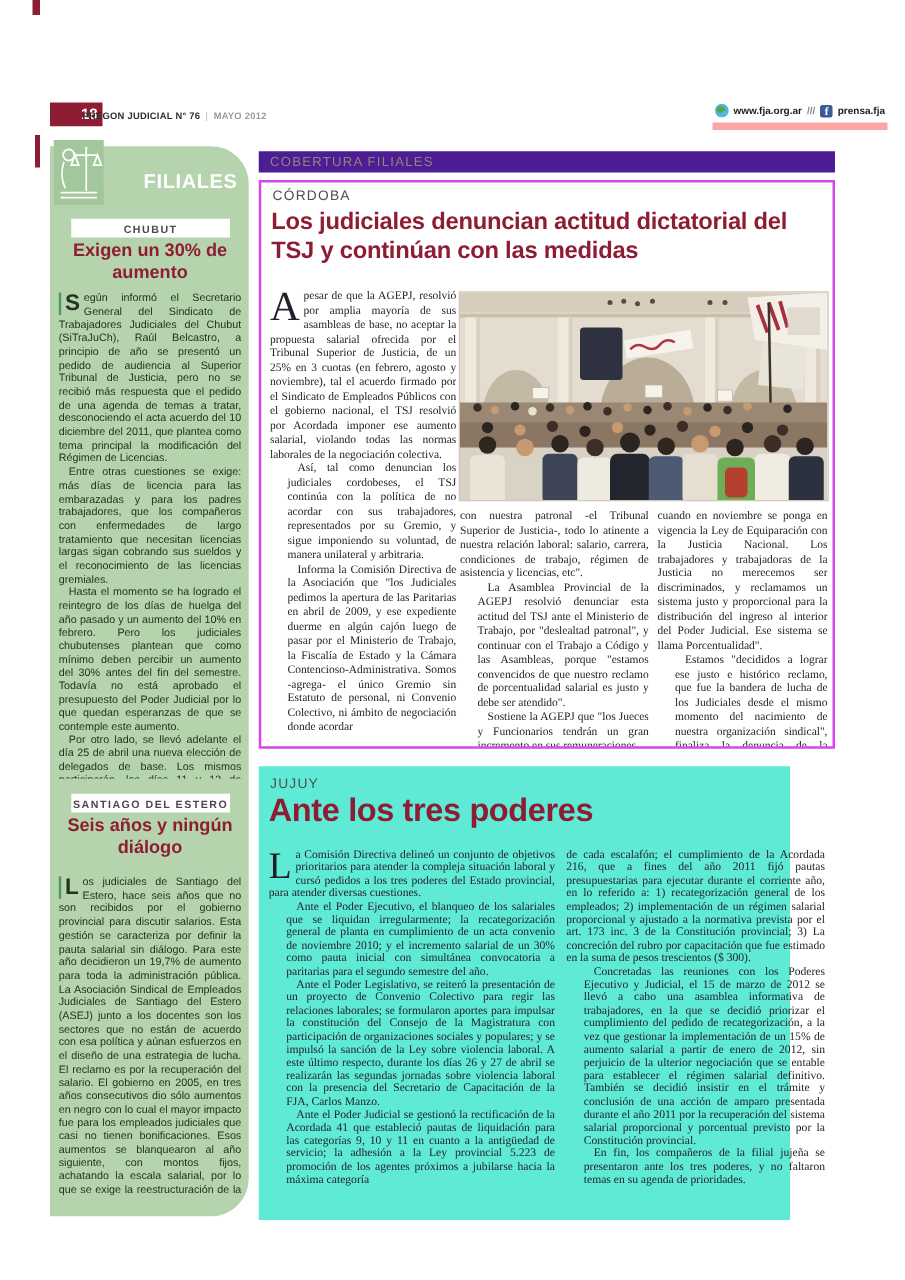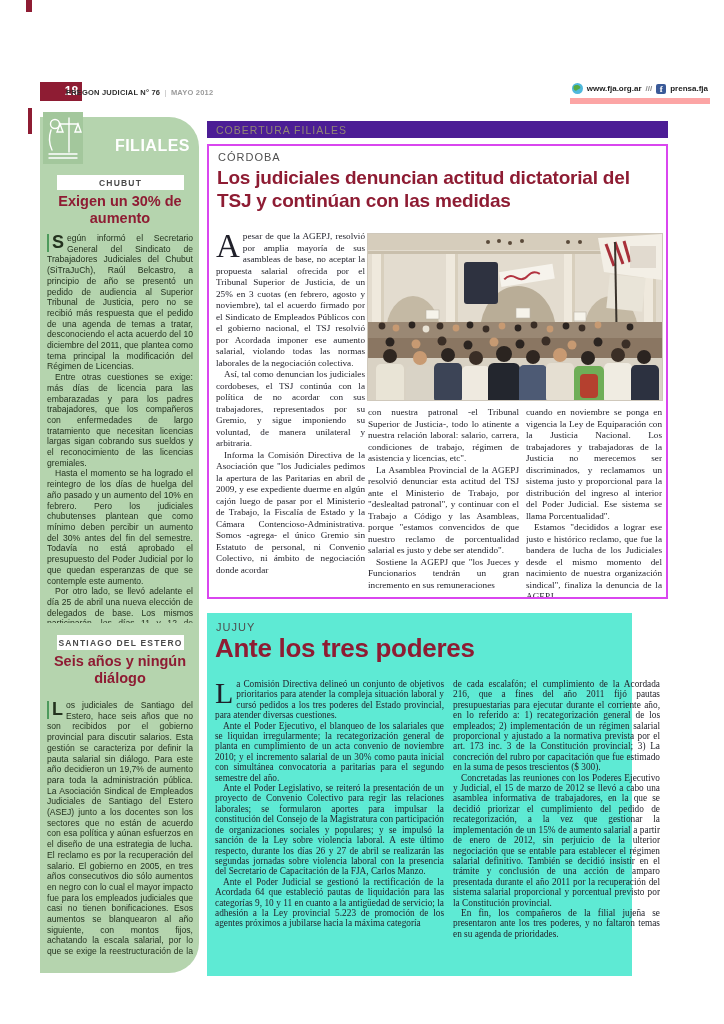--- a/index.html
+++ b/index.html
@@ -45,21 +45,21 @@
   
   .band{left:207px;top:121px;width:461px;height:17px;background:#4c1d95;color:#918675;
         font-size:10.5px;letter-spacing:1px;line-height:18px;padding-left:9px;box-sizing:border-box;}
   .cordoba-box{left:207px;top:144px;width:461px;height:455px;border:2px solid #d946ef;
                box-sizing:border-box;background:#fff;}
   .region-lbl{font-size:11px;color:#4f4f4f;letter-spacing:1px;}
   .cord-head{left:8px;top:20px;width:445px;color:#8e1c33;font-weight:bold;
              font-size:19px;line-height:23px;letter-spacing:-.2px;}
   .serifcol{font-family:"Liberation Serif",serif;color:#23232c;text-align:justify;overflow:hidden;}
   .serifcol p{margin:0;}
-  .serifcol p + p{text-indent:8px;}
+  .serifcol p + p{text-indent:8px;margin-left:14px;}
   .cordcol{font-size:9.2px;line-height:11.5px;}
   .dc-cord{float:left;font-size:33px;line-height:29px;color:#20202a;margin:1px 3px 0 0;
            font-family:"Liberation Serif",serif;}
   .photo{left:159px;top:88px;width:294px;height:166px;outline:1px solid #cfc8bb;}
 
   .jujuy{left:207px;top:613px;width:425px;height:363px;background:#5eead4;}
   .juj-head{color:#8e1c33;font-weight:bold;font-size:26px;letter-spacing:-.3px;}
   .jujcol{font-size:9.3px;line-height:10.4px;}
   .dc-juj{float:left;font-size:30px;line-height:26px;color:#20202a;margin:1px 3px 0 0;
           font-family:"Liberation Serif",serif;}
@@ -251,21 +251,21 @@
     </div>
   </div>
 
   <div class="abs jujuy">
     <div class="abs region-lbl" style="left:9px;top:8px;">JUJUY</div>
     <div class="abs juj-head" style="left:8px;top:20px;">Ante los tres poderes</div>
     <div class="abs serifcol jujcol" style="left:8px;top:66px;width:229px;height:291px;">
       <p><span class="dc-juj">L</span><span>a Comisión Directiva delineó un conjunto de objetivos prioritarios para atender la compleja situación laboral y cursó pedidos a los tres poderes del Estado provincial, para atender diversas cuestiones.</span></p>
       <p>Ante el Poder Ejecutivo, el blanqueo de los salariales que se liquidan irregularmente; la recategorización general de planta en cumplimiento de un acta convenio de noviembre 2010; y el incremento salarial de un 30% como pauta inicial con simultánea convocatoria a paritarias para el segundo semestre del año.</p>
       <p>Ante el Poder Legislativo, se reiteró la presentación de un proyecto de Convenio Colectivo para regir las relaciones laborales; se formularon aportes para impulsar la constitución del Consejo de la Magistratura con participación de organizaciones sociales y populares; y se impulsó la sanción de la Ley sobre violencia laboral. A este último respecto, durante los días 26 y 27 de abril se realizarán las segundas jornadas sobre violencia laboral con la presencia del Secretario de Capacitación de la FJA, Carlos Manzo.</p>
-      <p>Ante el Poder Judicial se gestionó la rectificación de la Acordada 64 que estableció pautas de liquidación para las categorías 9, 10 y 11 en cuanto a la antigüedad de servicio; la adhesión a la Ley provincial 5.223 de promoción de los agentes próximos a jubilarse hacia la máxima categoría</p>
+      <p>Ante el Poder Judicial se gestionó la rectificación de la Acordada 41 que estableció pautas de liquidación para las categorías 9, 10 y 11 en cuanto a la antigüedad de servicio; la adhesión a la Ley provincial 5.223 de promoción de los agentes próximos a jubilarse hacia la máxima categoría</p>
     </div>
     <div class="abs serifcol jujcol" style="left:246px;top:66px;width:207px;height:291px;">
       <p>de cada escalafón; el cumplimiento de la Acordada 216, que a fines del año 2011 fijó pautas presupuestarias para ejecutar durante el corriente año, en lo referido a: 1) recategorización general de los empleados; 2) implementación de un régimen salarial proporcional y ajustado a la normativa prevista por el art. 173 inc. 3 de la Constitución provincial; 3) La concreción del rubro por capacitación que fue estimado en la suma de pesos trescientos ($ 300).</p>
       <p>Concretadas las reuniones con los Poderes Ejecutivo y Judicial, el 15 de marzo de 2012 se llevó a cabo una asamblea informativa de trabajadores, en la que se decidió priorizar el cumplimiento del pedido de recategorización, a la vez que gestionar la implementación de un 15% de aumento salarial a partir de enero de 2012, sin perjuicio de la ulterior negociación que se entable para establecer el régimen salarial definitivo. También se decidió insistir en el trámite y conclusión de una acción de amparo presentada durante el año 2011 por la recuperación del sistema salarial proporcional y porcentual previsto por la Constitución provincial.</p>
       <p>En fin, los compañeros de la filial jujeña se presentaron ante los tres poderes, y no faltaron temas en su agenda de prioridades.</p>
     </div>
   </div>
 
 </div>
 

